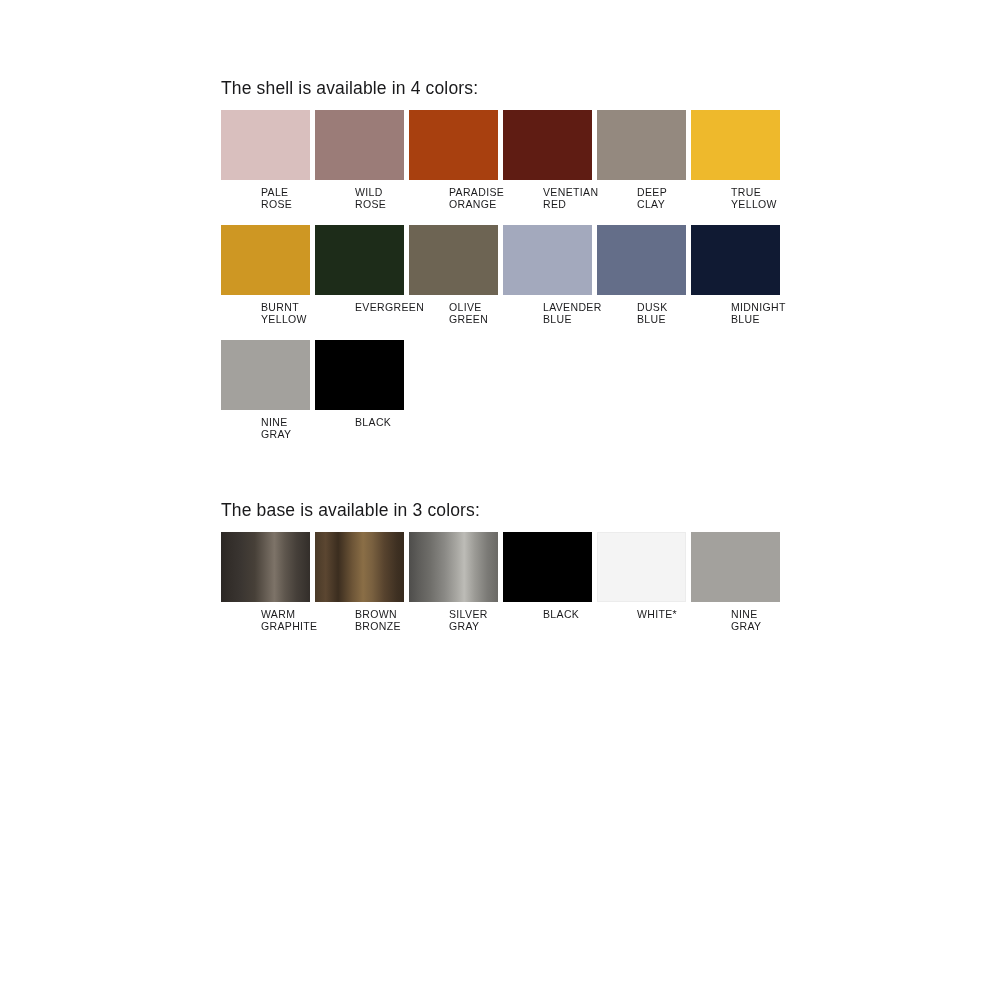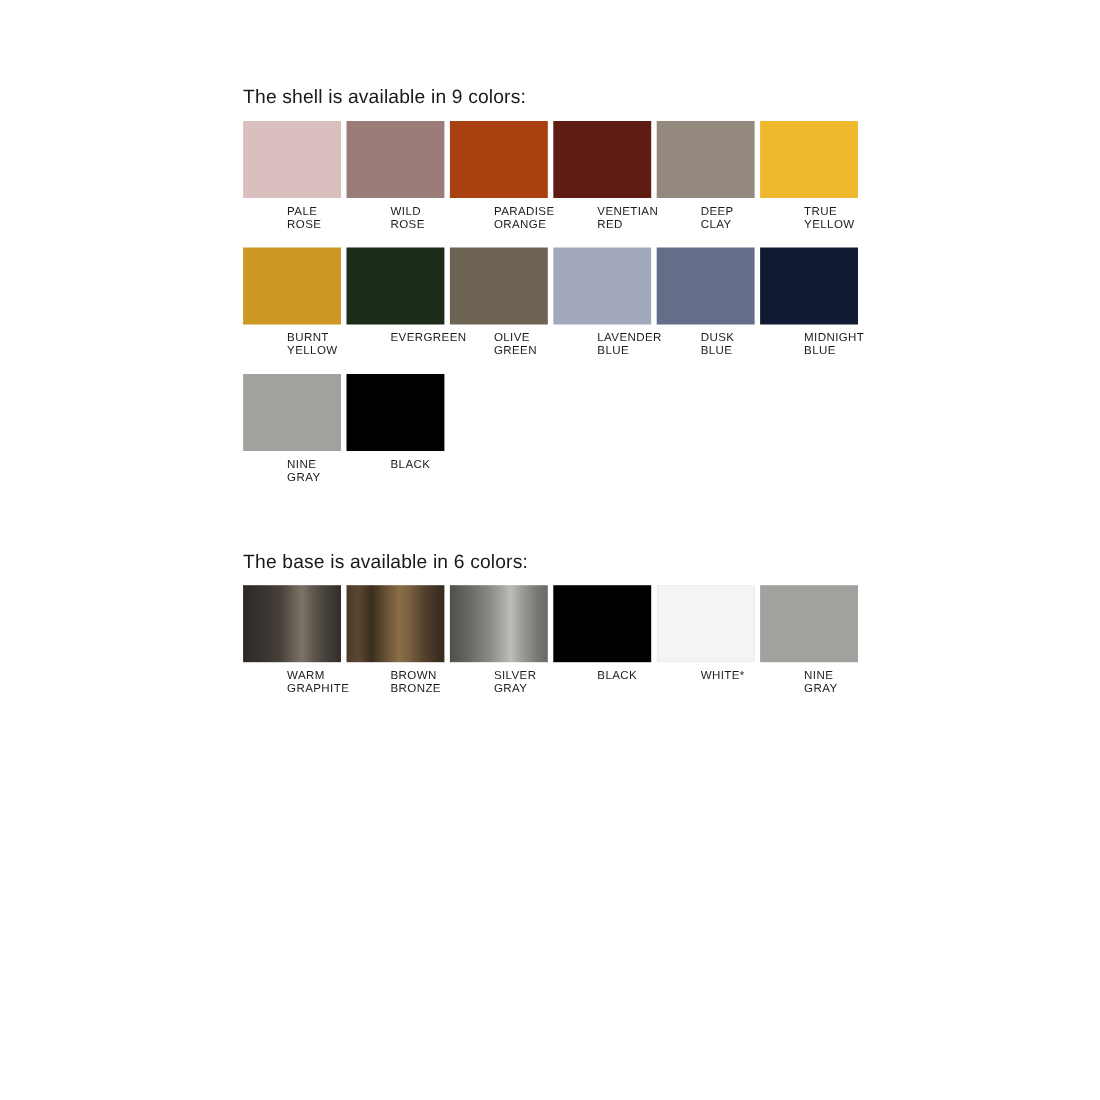--- a/index.html
+++ b/index.html
@@ -64,21 +64,21 @@
     margin-top: 7px;
     text-transform: uppercase;
     white-space: pre-line;
     word-spacing: 0.5px;
     padding-left: 40px;
   }
 </style>
 </head>
 <body>
 
-<h2 class="section-heading" id="shell-heading">The shell is available in 9 colors:</h2>
+<h2 class="section-heading" id="shell-heading">The shell is available in 4 colors:</h2>
 
 <div class="swatch-grid" id="shell-grid">
     <div class="swatch-cell">
       <span class="swatch-chip" style="background: rgb(217, 191, 190);"></span>
       <div class="swatch-label">PALE ROSE</div>
     </div>
     <div class="swatch-cell">
       <span class="swatch-chip" style="background: rgb(155, 124, 120);"></span>
       <div class="swatch-label">WILD ROSE</div>
     </div>
@@ -132,21 +132,21 @@
     <div class="swatch-cell">
       <span class="swatch-chip" style="background: rgb(163, 161, 157);"></span>
       <div class="swatch-label">NINE GRAY</div>
     </div>
     <div class="swatch-cell">
       <span class="swatch-chip" style="background: rgb(0, 0, 0);"></span>
       <div class="swatch-label">BLACK</div>
     </div>
   </div>
 
-<h2 class="section-heading" id="base-heading">The base is available in 6 colors:</h2>
+<h2 class="section-heading" id="base-heading">The base is available in 3 colors:</h2>
 
 <div class="swatch-grid" id="base-grid">
     <div class="swatch-cell">
       <span class="swatch-chip" style="background: linear-gradient(to right, rgb(43, 39, 36) 0%, rgb(51, 46, 42) 10%, rgb(58, 53, 49) 22%, rgb(71, 64, 56) 38%, rgb(106, 97, 87) 52%, rgb(125, 115, 104) 60%, rgb(94, 86, 77) 72%, rgb(69, 63, 57) 85%, rgb(51, 46, 42) 100%);"></span>
       <div class="swatch-label">WARM
 GRAPHITE</div>
     </div>
     <div class="swatch-cell">
       <span class="swatch-chip" style="background: linear-gradient(to right, rgb(74, 58, 40) 0%, rgb(91, 70, 49) 12%, rgb(59, 45, 31) 26%, rgb(109, 85, 55) 42%, rgb(138, 110, 70) 54%, rgb(122, 97, 64) 64%, rgb(87, 67, 46) 78%, rgb(62, 48, 34) 92%, rgb(55, 42, 29) 100%);"></span>
       <div class="swatch-label">BROWN

